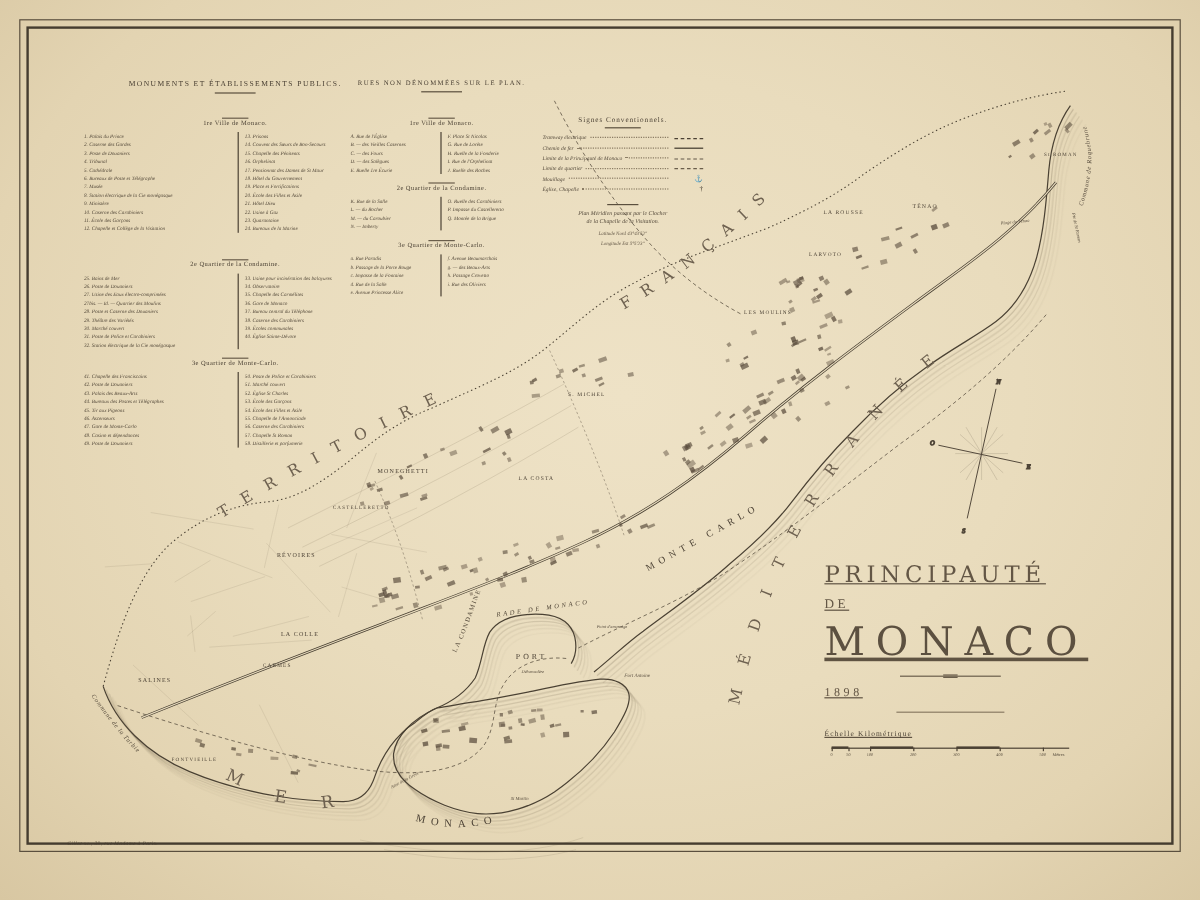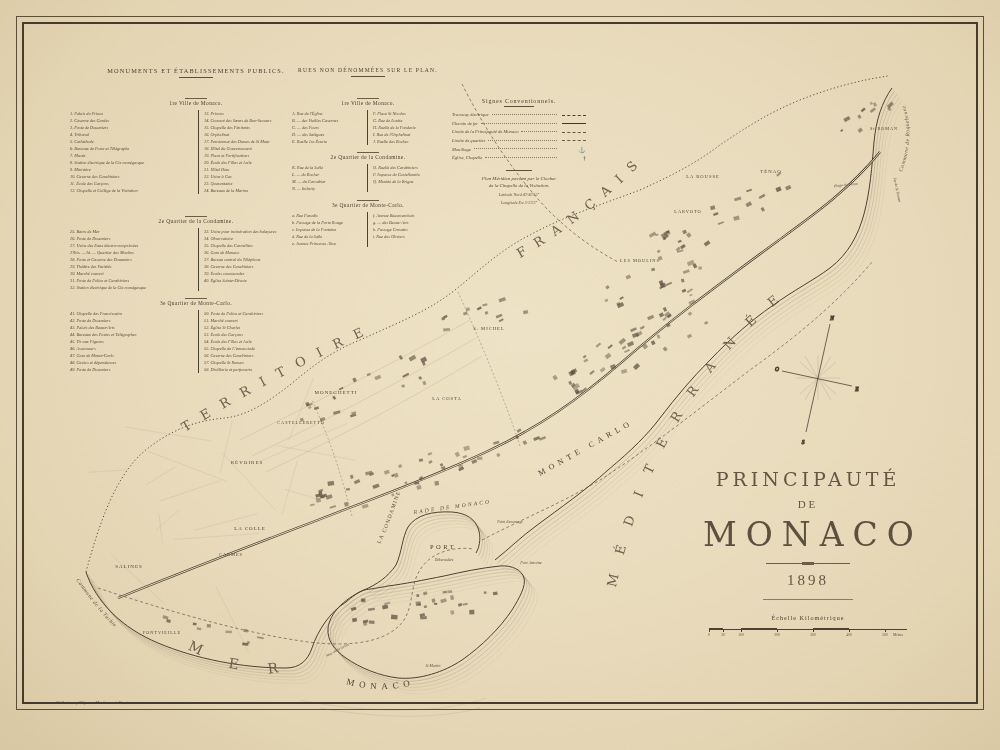--- a/index.html
+++ b/index.html
@@ -33,27 +33,27 @@
   .ln.dash{border-top:1.6px dashed #4b4134;}
   .ln.solid{border-top:1.8px solid #3f372b;}
   .ln.dashdot{border-top:1.2px dashed #4b4134;opacity:.85;}
   .ln.fdash{border-top:.8px dashed #6a5e4b;}
   .glyph{font-style:normal;font-size:6px;color:#3f372b;}
   .mer-block{text-align:center;margin-top:7px;font-size:4.9px;font-style:italic;color:#554a3b;line-height:1.5;}
   .mer-block:before{content:"";display:block;width:26px;margin:0 auto 4px;border-top:.7px solid #5a4f3e;}
   .coord{font-size:4.1px;color:#5f5343;margin-top:2px;}
 
   
-  .cartouche{position:absolute;left:703px;top:468px;width:210px;text-align:center;color:#5f5342;}
+  .cartouche{position:absolute;left:687px;top:468px;width:210px;color:#5f5342;text-decoration:underline;}
   .t1{font-size:19px;letter-spacing:4px;font-family:"DejaVu Serif",serif;color:#635645;}
   .t2{font-size:11px;letter-spacing:3px;margin-top:8px;color:#635645;}
   .t3{font-size:33px;letter-spacing:9px;font-family:"DejaVu Serif",serif;margin-top:5px;color:#5c5040;}
   .rule{width:84px;margin:9px auto 0;border-top:1px solid #6a5e4b;position:relative;}
   .rule:after{content:"";position:absolute;left:50%;top:-2px;width:12px;margin-left:-6px;border-top:3px double #6a5e4b;}
-  .t4{font-size:15px;letter-spacing:3px;margin-top:8px;color:#635645;}
+  .t4{font-size:10px;letter-spacing:3px;margin-top:8px;color:#635645;}
   .rule2{width:90px;margin:10px auto 0;border-top:.8px solid #8a7c64;}
   .t5{font-size:6.2px;letter-spacing:1px;margin-top:14px;color:#4b4134;}
   .scalebar{position:relative;height:14px;margin-top:5px;}
   .sb-line{position:absolute;left:6px;right:6px;top:3px;border-top:.9px solid #4b4134;}
   .sb-seg{position:absolute;top:2.2px;height:1.8px;background:#4b4134;}
   .tick{position:absolute;top:3px;width:1px;height:3px;background:#4b4134;}
   .tnum{position:absolute;top:7px;font-size:3.6px;color:#554a3b;transform:translateX(-50%);}
   .tunit{position:absolute;top:7px;font-size:3.6px;color:#554a3b;}
 
   .imprint{position:absolute;left:56px;top:700px;font-size:4.6px;font-style:italic;color:#6a5e4b;letter-spacing:.3px;}

